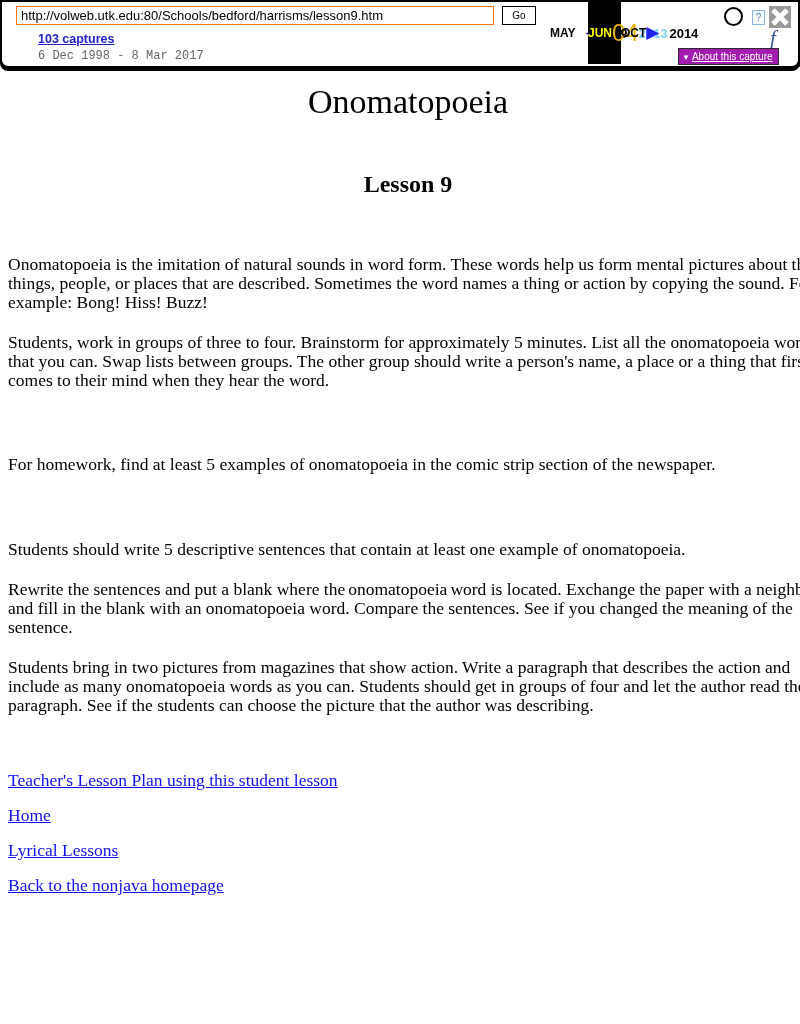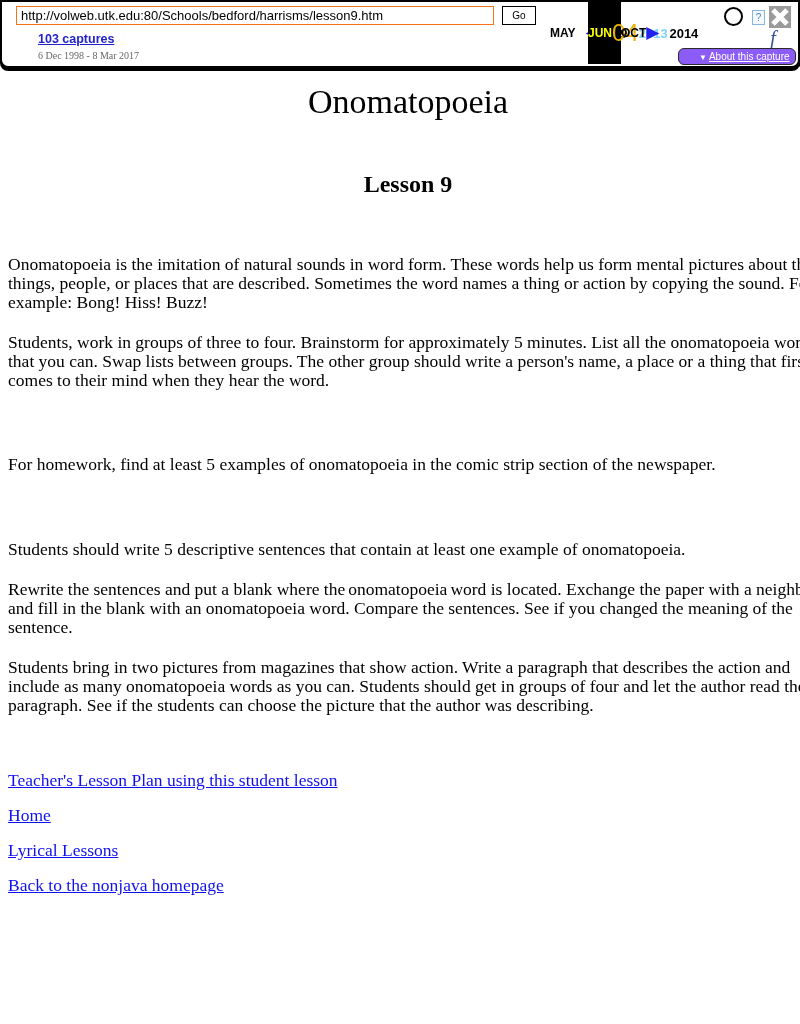--- a/index.html
+++ b/index.html
@@ -80,22 +80,22 @@
     font-size: 12.5px;
     font-weight: bold;
     color: #2222cc;
     text-decoration: underline;
     line-height: 15px;
     cursor: pointer;
   }
   .wm-captures-range {
     display: block;
     margin-top: 3px;
-    font-family: Liberation Serif, serif;
-    font-size: 10px;
+    font-family: Liberation Mono, monospace;
+    font-size: 12px;
     color: #666666;
     line-height: 12px;
   }
 
   
   .wm-dates {
     position: absolute;
     left: 548px;
     top: 0px;
     display: flex;
@@ -202,24 +202,24 @@
     line-height: 21px;
     cursor: pointer;
   }
 
   
   #wm-about-button {
     position: absolute;
     left: 676px;
     top: 46px;
     height: 15px;
-    padding: 0 5px 0 20px;
-    background: #8b5cf6;
+    padding: 0 5px 0 3px;
+    background: #a21caf;
     border: 1px solid #2b2b2b;
-    border-radius: 6px;
+    border-radius: 0;
     font-family: "Liberation Sans", "DejaVu Sans", sans-serif;
     font-size: 10px;
     line-height: 15px;
     color: #ffffff;
     cursor: pointer;
     white-space: nowrap;
   }
   #wm-about-button .about-caret { font-size: 8px; margin-right: 2px; }
   #wm-about-button .about-text  { text-decoration: underline; }
 

